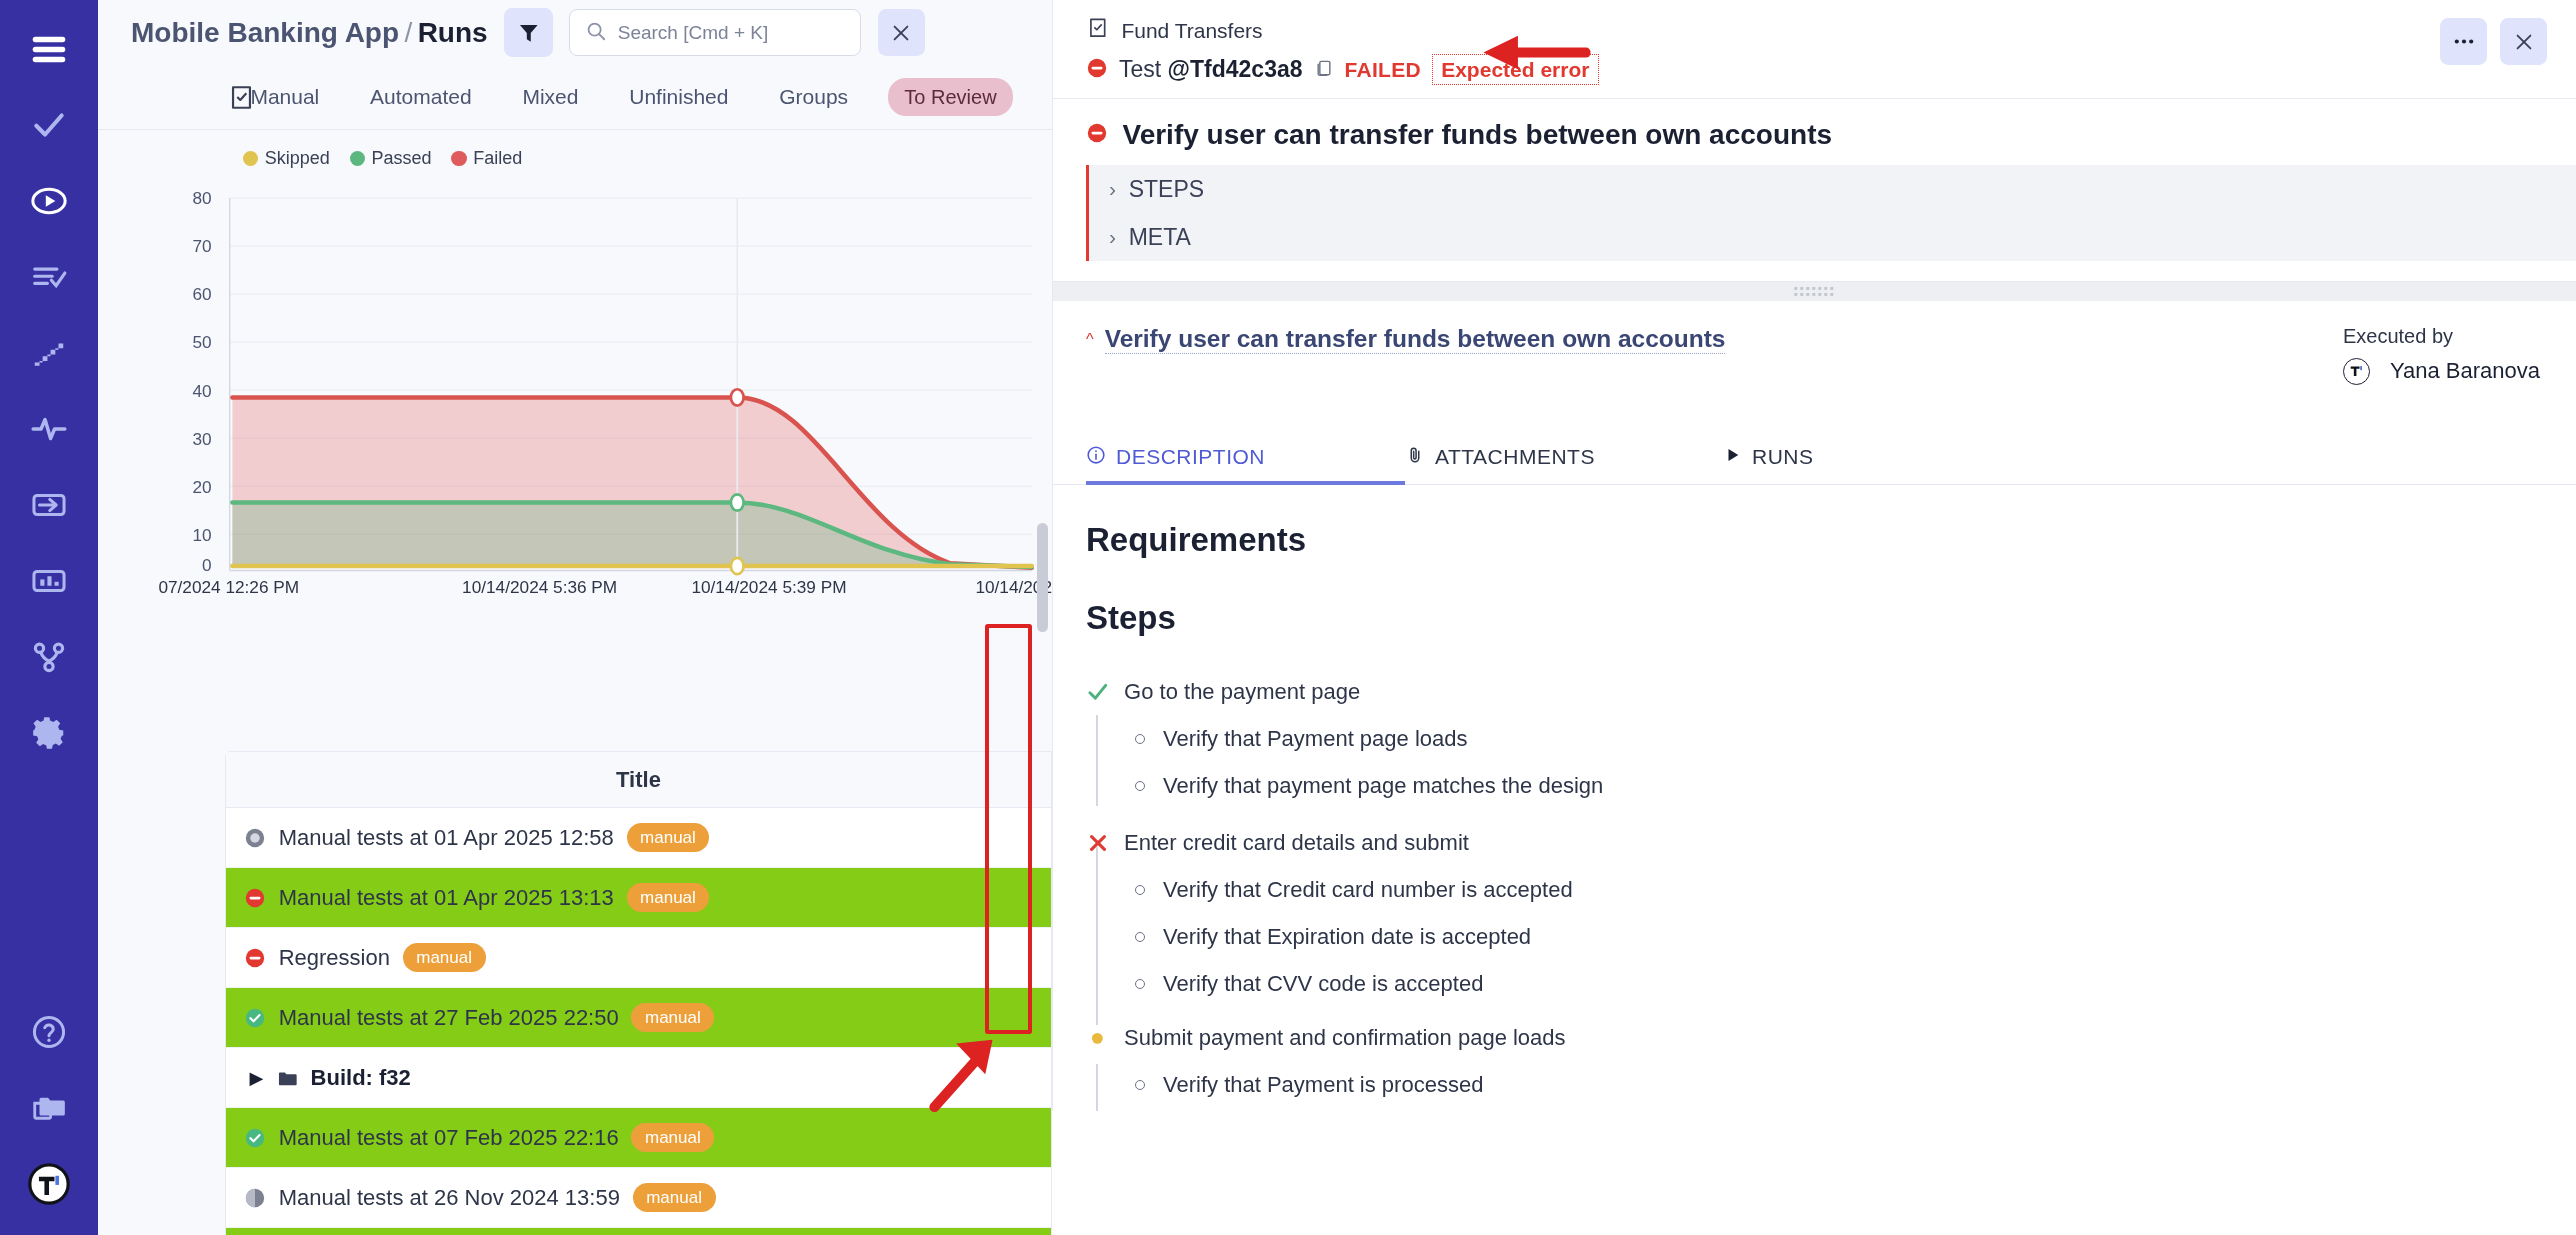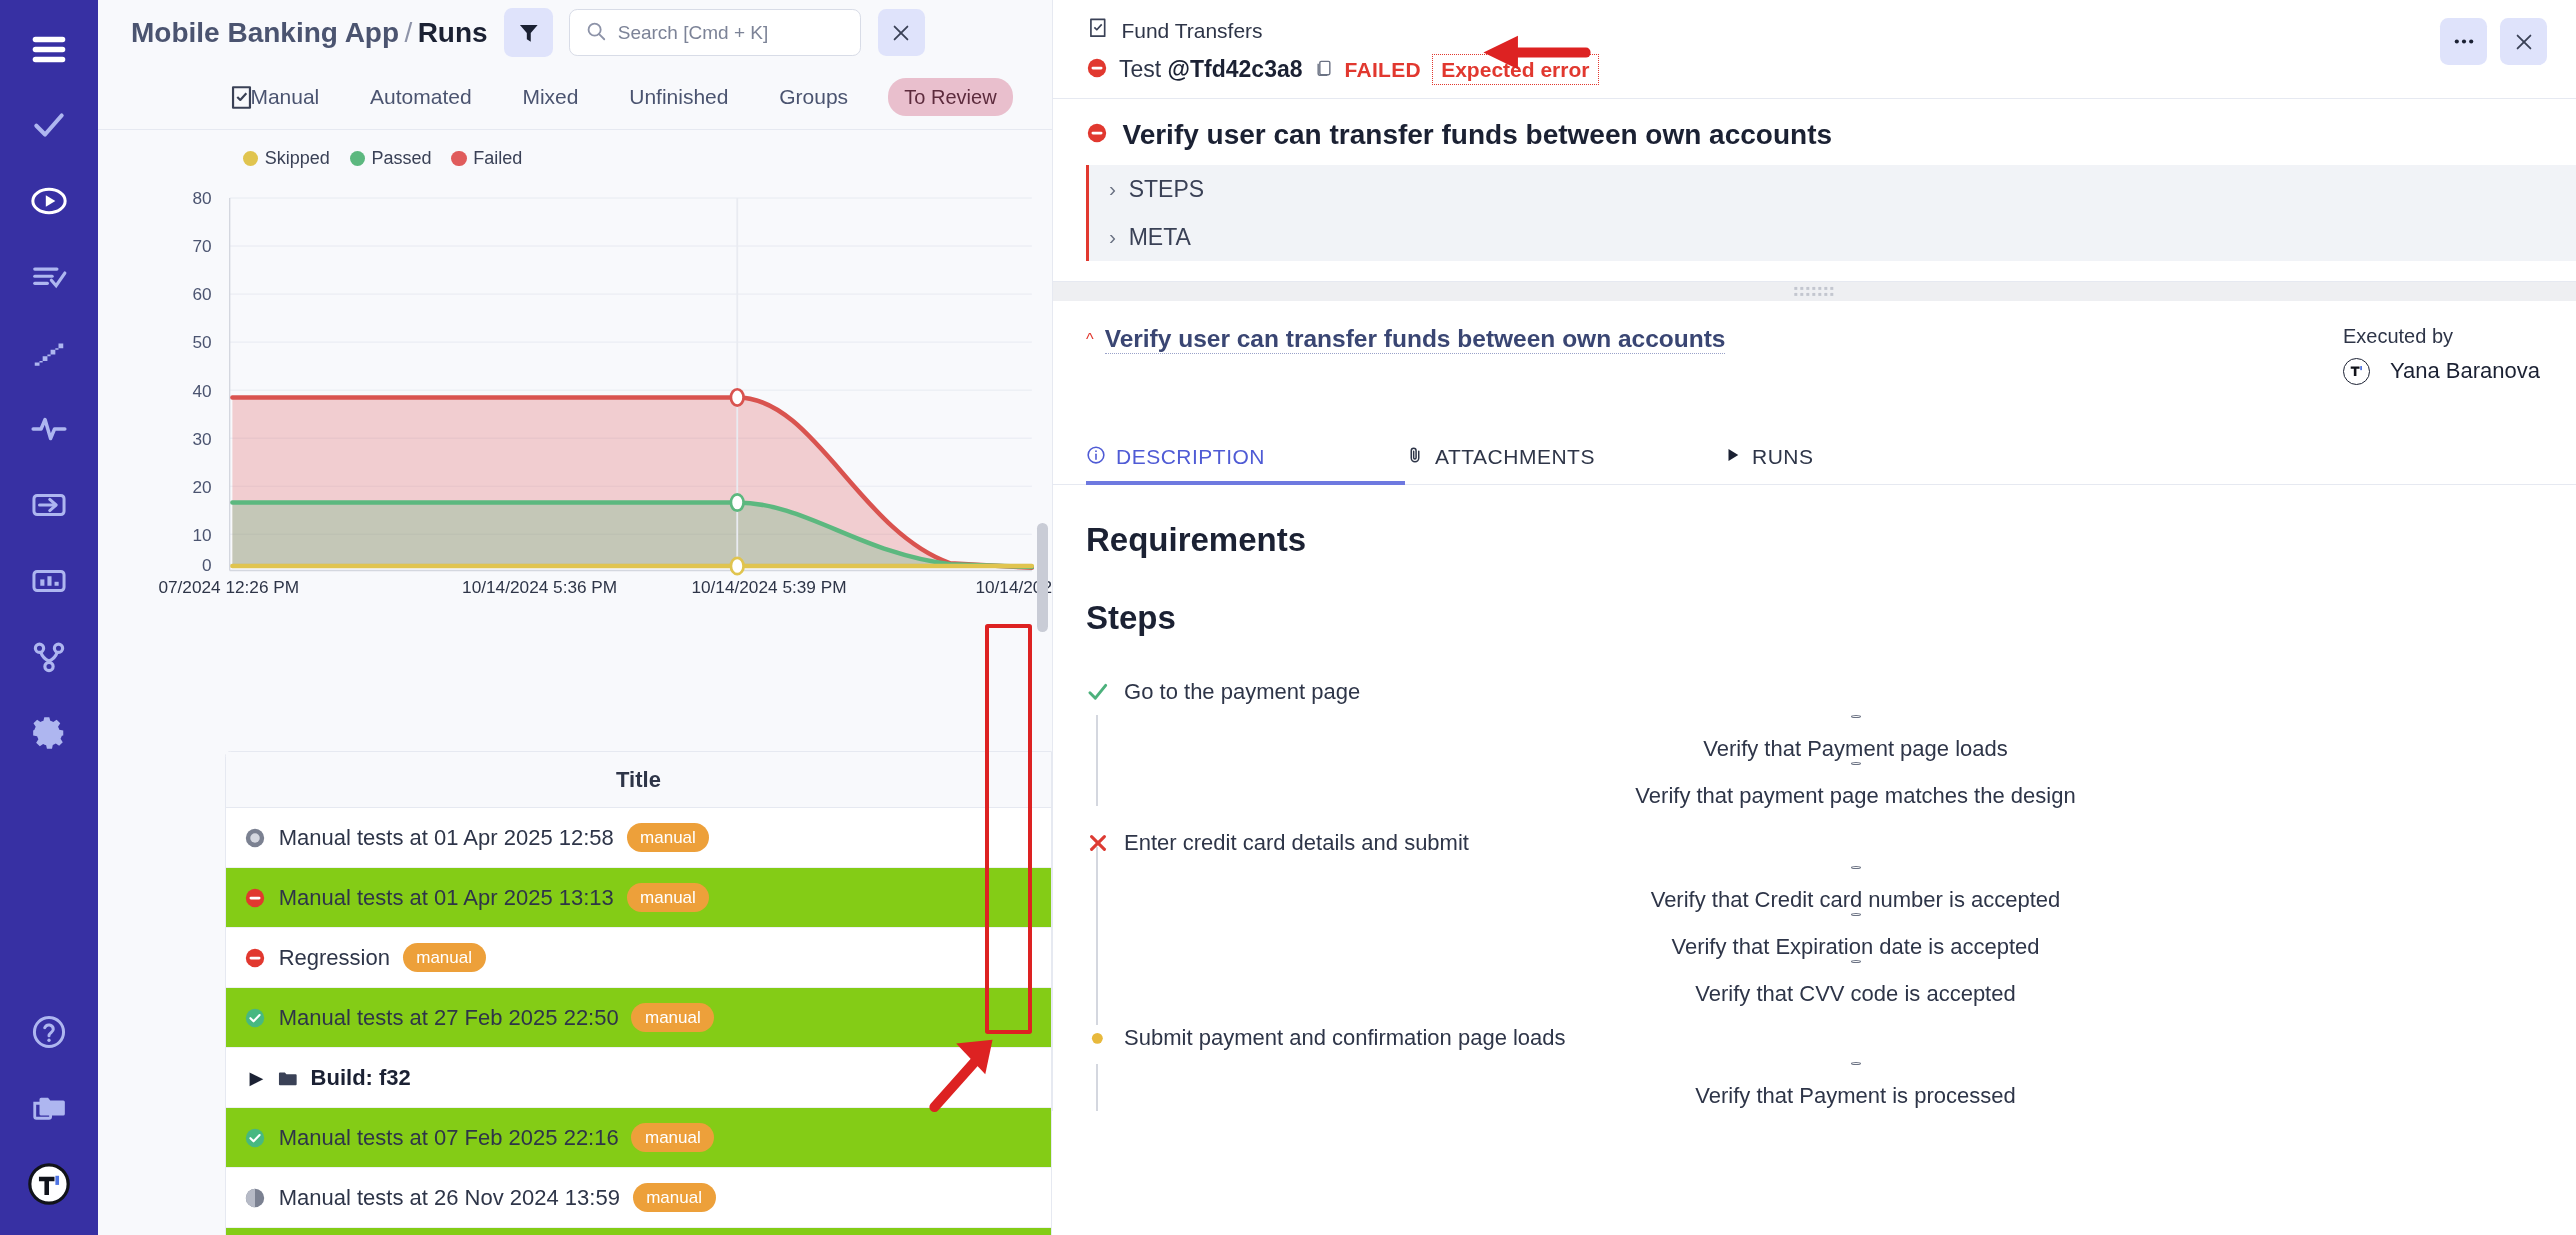--- a/index.html
+++ b/index.html
@@ -187,21 +187,21 @@
     position: absolute; left: 33px; bottom: -0.9px; width: 319px; height: 4.5px; background: #6e79e0;
   }
 
   .sec-title { font-size: 33px; font-weight: bold; color: #1b2133; }
   .req { padding: 36px 0 0 33px; }
   .stepsblock { position: relative; padding: 40px 0 0 33px; }
 
   .steps-list { position: relative; margin-top: 31px; }
   .step-main { display: flex; align-items: center; gap: 14.5px; height: 47px; }
   .step-main .txt { font-size: 22px; color: #2e3548; }
-  .sub { display: flex; align-items: center; gap: 18px; height: 47px; padding-left: 49px; flex-direction: column; }
+  .sub { display: flex; align-items: center; gap: 18px; height: 47px; padding-left: 49px; }
   .sub .bullet {
     width: 10px; height: 10px; border: 1.8px solid #6b7283; border-radius: 50%;
   }
   .sub .txt { font-size: 22px; color: #2e3548; }
   .railline {
     position: absolute; left: 10px; width: 1.8px; background: #d4d7df;
   }
   .step-ico { width: 23.6px; height: 23.6px; flex: 0 0 23.6px; display: flex; align-items: center; justify-content: center; }
 
   

